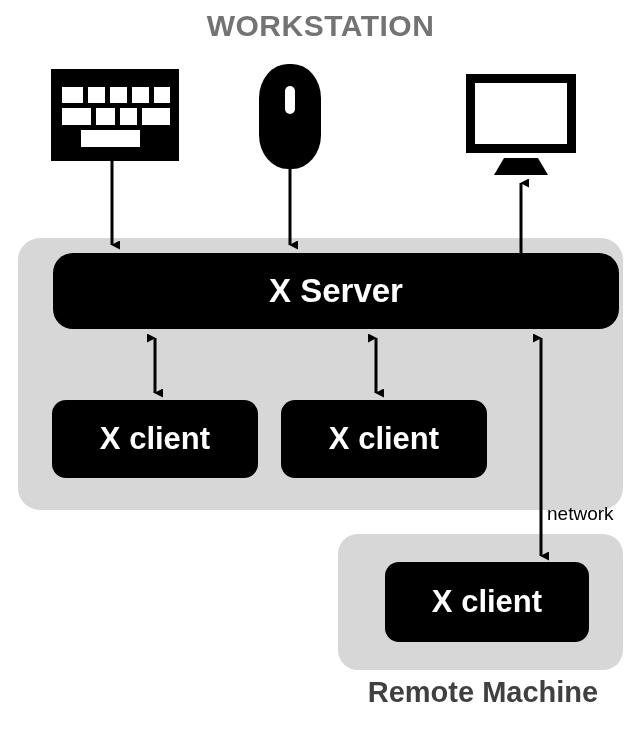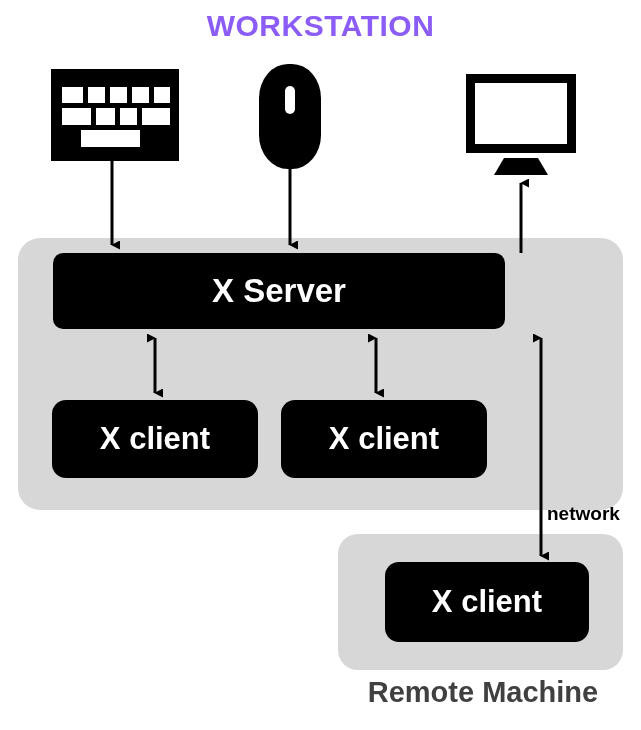--- a/index.html
+++ b/index.html
@@ -22,21 +22,21 @@
   .title-workstation {
     position: absolute;
     left: 0;
     top: 6px;
     width: 641px;
     text-align: center;
     font-family: "Liberation Sans", sans-serif;
     font-weight: bold;
     font-size: 30px;
     letter-spacing: 0.5px;
-    color: #8b5cf6;
+    color: #737373;
     line-height: 40px;
   }
   .title-remote {
     position: absolute;
     left: 338px;
     top: 672px;
     width: 290px;
     text-align: center;
     font-family: "Liberation Sans", sans-serif;
     font-weight: bold;
@@ -74,24 +74,24 @@
     display: flex;
     align-items: center;
     justify-content: center;
     font-family: "Liberation Sans", sans-serif;
     font-weight: bold;
     text-align: center;
   }
   #x-server-box {
     left: 53px;
     top: 253px;
-    width: 452px;
+    width: 566px;
     height: 76px;
     font-size: 33px;
-    border-radius: 10px;
+    border-radius: 20px;
   }
   #x-client-box-1 {
     left: 52px;
     top: 400px;
     width: 206px;
     height: 78px;
     font-size: 31px;
     border-radius: 14px;
   }
   #x-client-box-2 {
@@ -127,21 +127,21 @@
     height: 730px;
     pointer-events: none;
   }
 
   
   .network-label {
     position: absolute;
     left: 547px;
     top: 503px;
     font-family: "Liberation Sans", sans-serif;
-    font-weight: bold;
+    font-weight: normal;
     font-size: 19px;
     color: #000000;
     white-space: nowrap;
   }
 </style>
 </head>
 <body>
 
 <div id="canvas">
 

